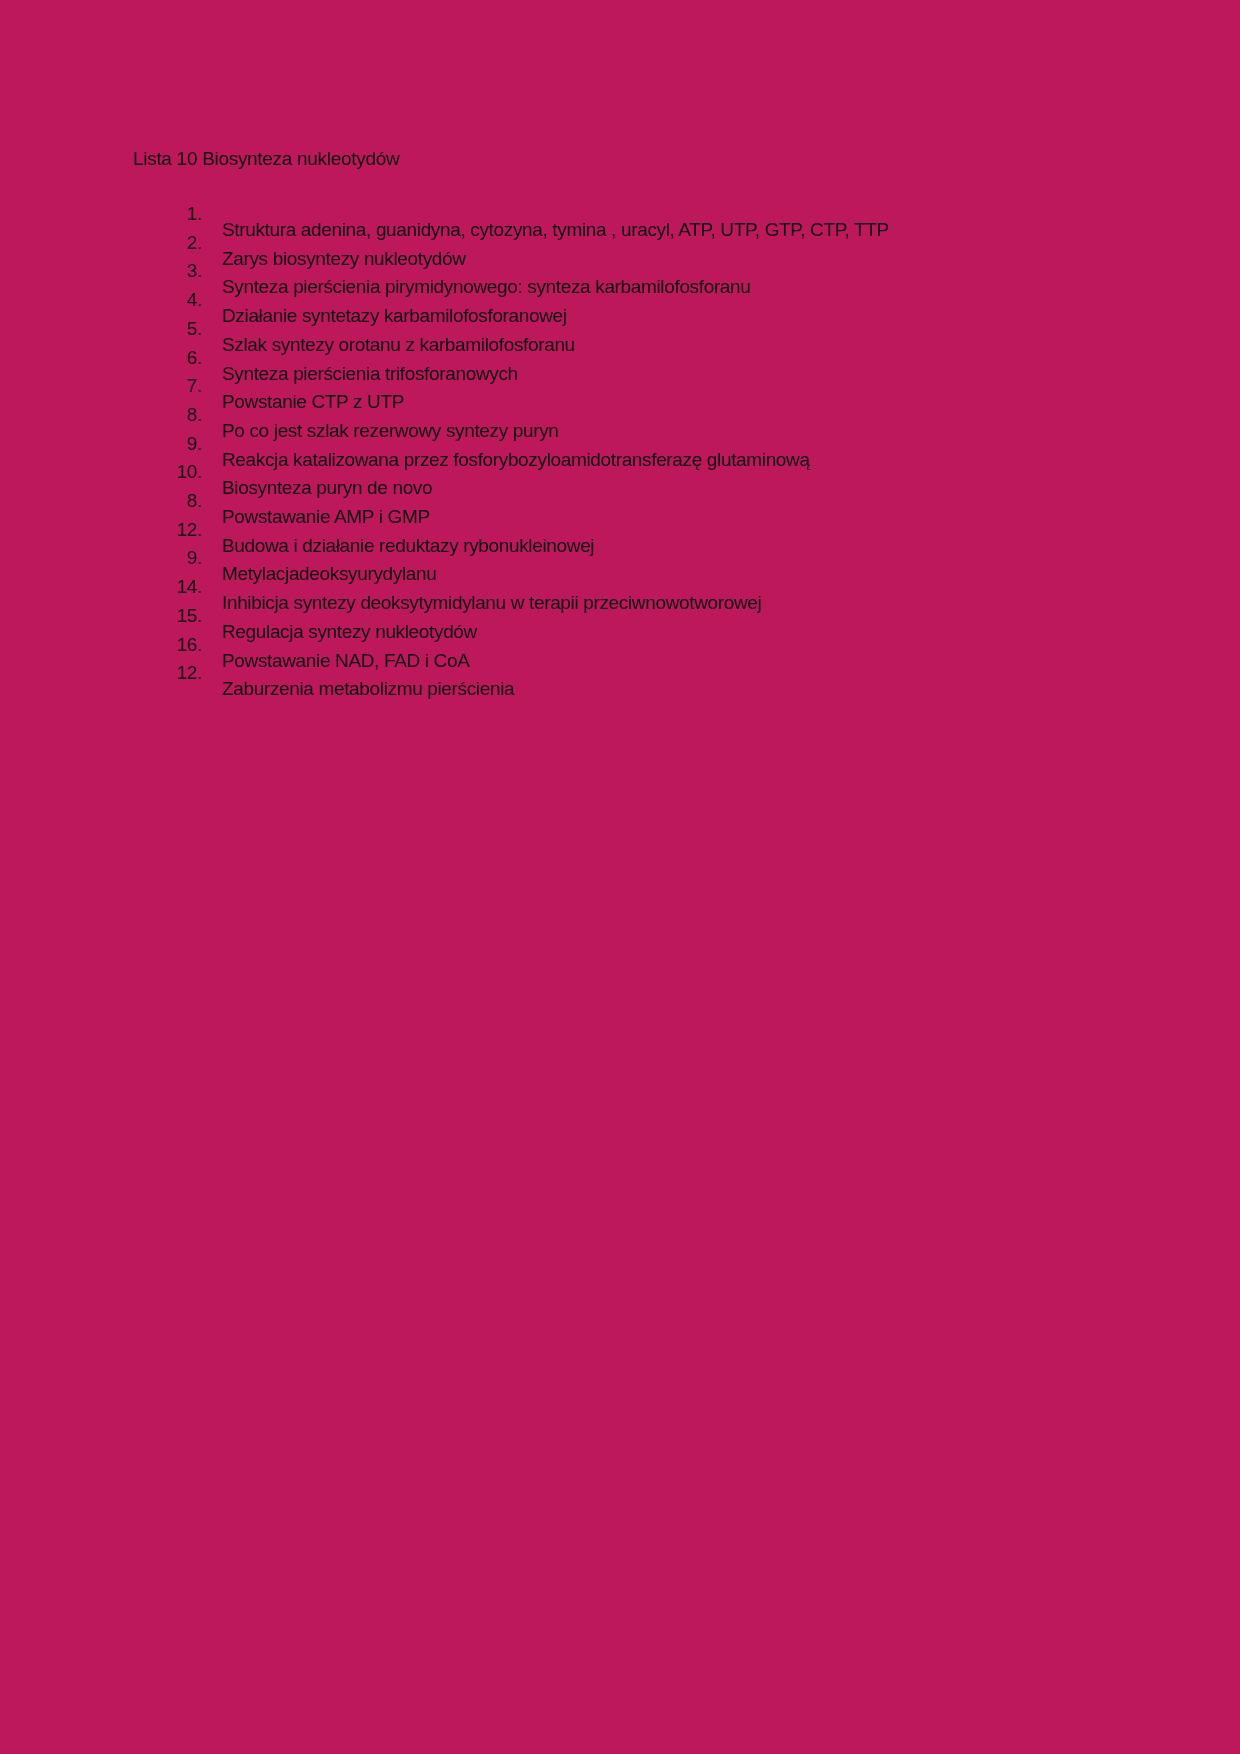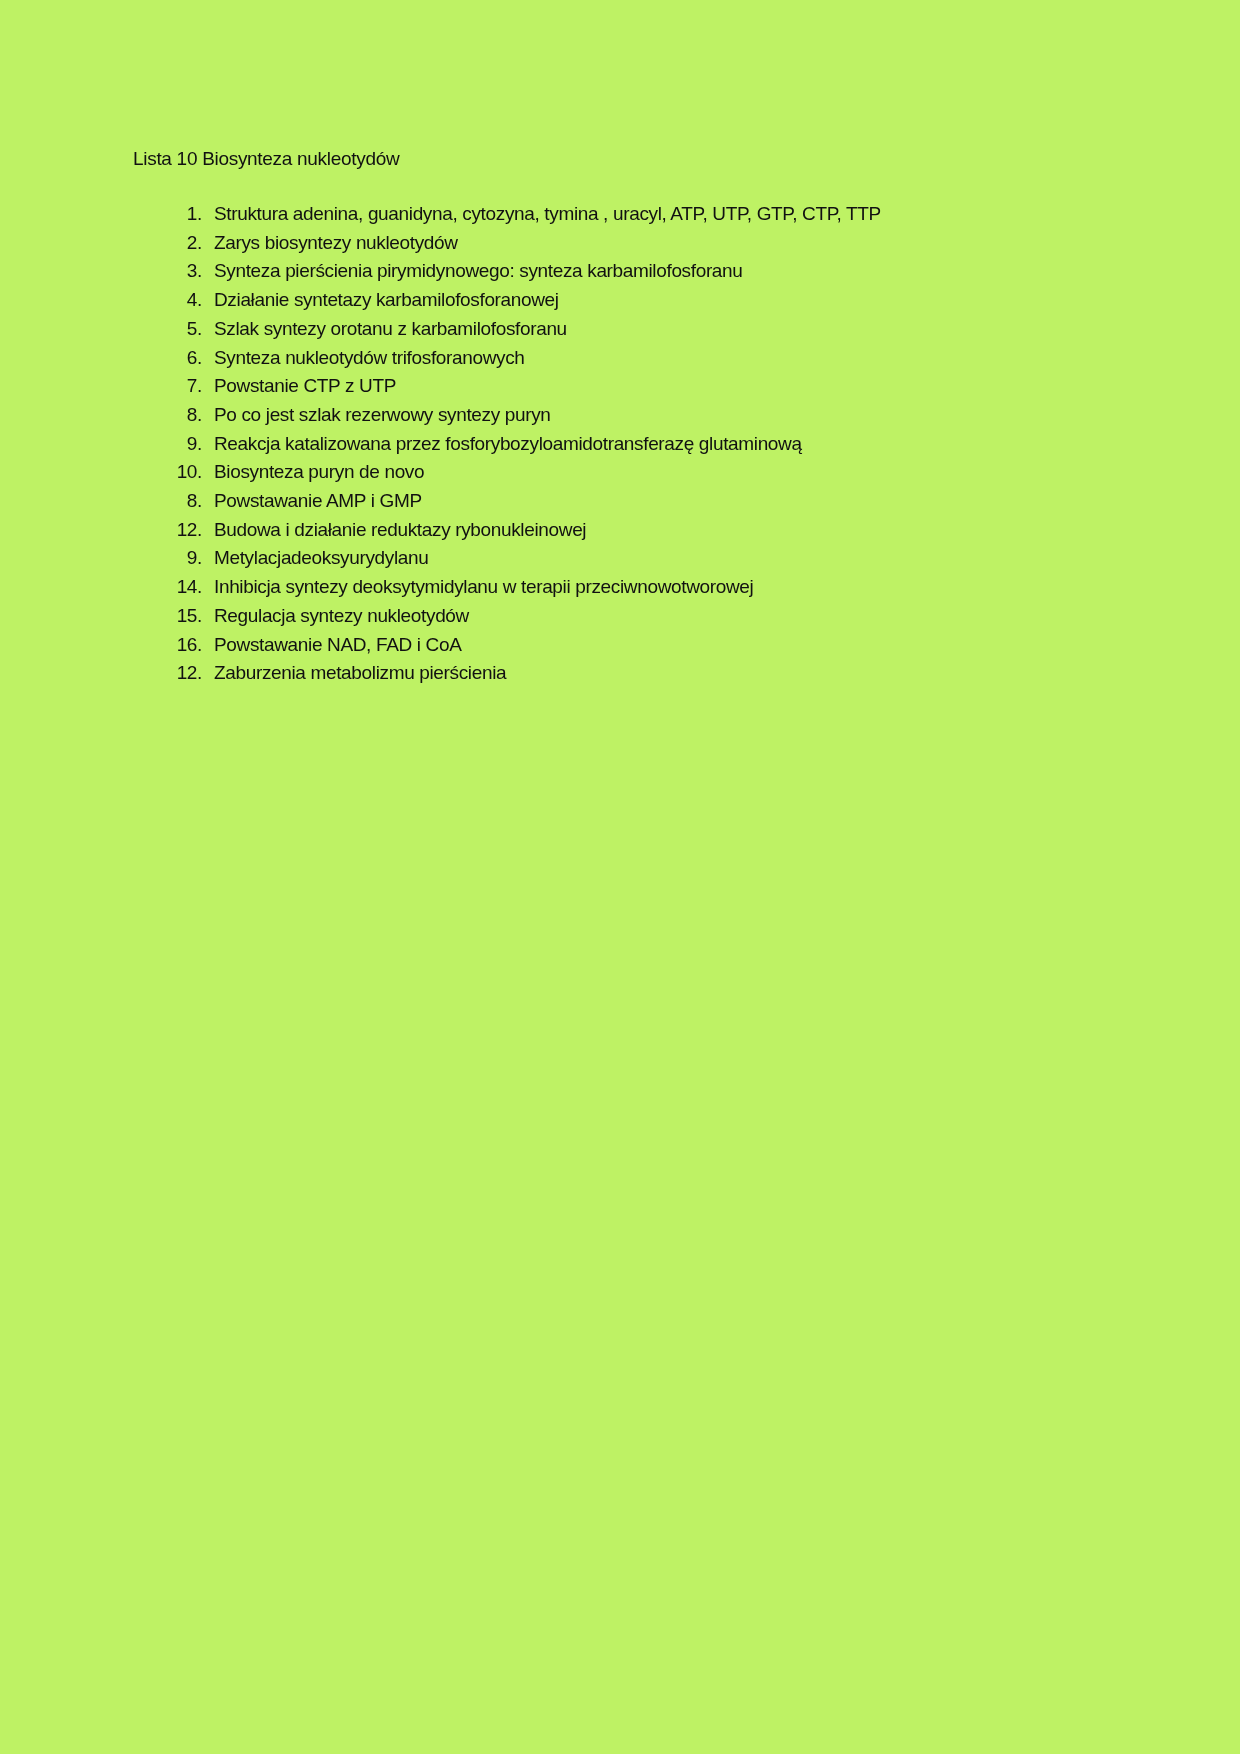--- a/index.html
+++ b/index.html
@@ -14,21 +14,21 @@
       overflow: hidden;
       color: #111111;
       font-family: "Liberation Sans", sans-serif;
     }
     .page {
       position: absolute;
       left: 0;
       top: 0;
       width: 1240px;
       height: 1754px;
-      background: #bef264;
+      background: #be185d;
     }
     .title {
       position: absolute;
       left: 133px;
       top: 147px;
       font-size: 19px;
       line-height: 24px;
       letter-spacing: -0.3px;
       white-space: nowrap;
     }
@@ -54,21 +54,22 @@
       left: 185px;
       width: 0;
     }
     .num span {
       position: absolute;
       right: -17px;
       text-align: right;
     }
     .txt {
       position: absolute;
-      left: 214px;
+      left: 222px;
+      margin-top: 16px;
     }
   </style>
 </head>
 <body>
 
 <div class="page">
   <div class="title">Lista 10 Biosynteza nukleotydów</div>
 
   <ol class="list">
     <li class="item" style="top:0px">
@@ -98,21 +99,21 @@
     <li class="item" style="top:114.8px">
       <span class="num">
           <span>5.</span>
         </span>
       <span class="txt">Szlak syntezy orotanu z karbamilofosforanu</span>
     </li>
     <li class="item" style="top:143.5px">
       <span class="num">
           <span>6.</span>
         </span>
-      <span class="txt">Synteza nukleotydów trifosforanowych</span>
+      <span class="txt">Synteza pierścienia trifosforanowych</span>
     </li>
     <li class="item" style="top:172.2px">
       <span class="num">
           <span>7.</span>
         </span>
       <span class="txt">Powstanie CTP z UTP</span>
     </li>
     <li class="item" style="top:200.9px">
       <span class="num">
           <span>8.</span>

